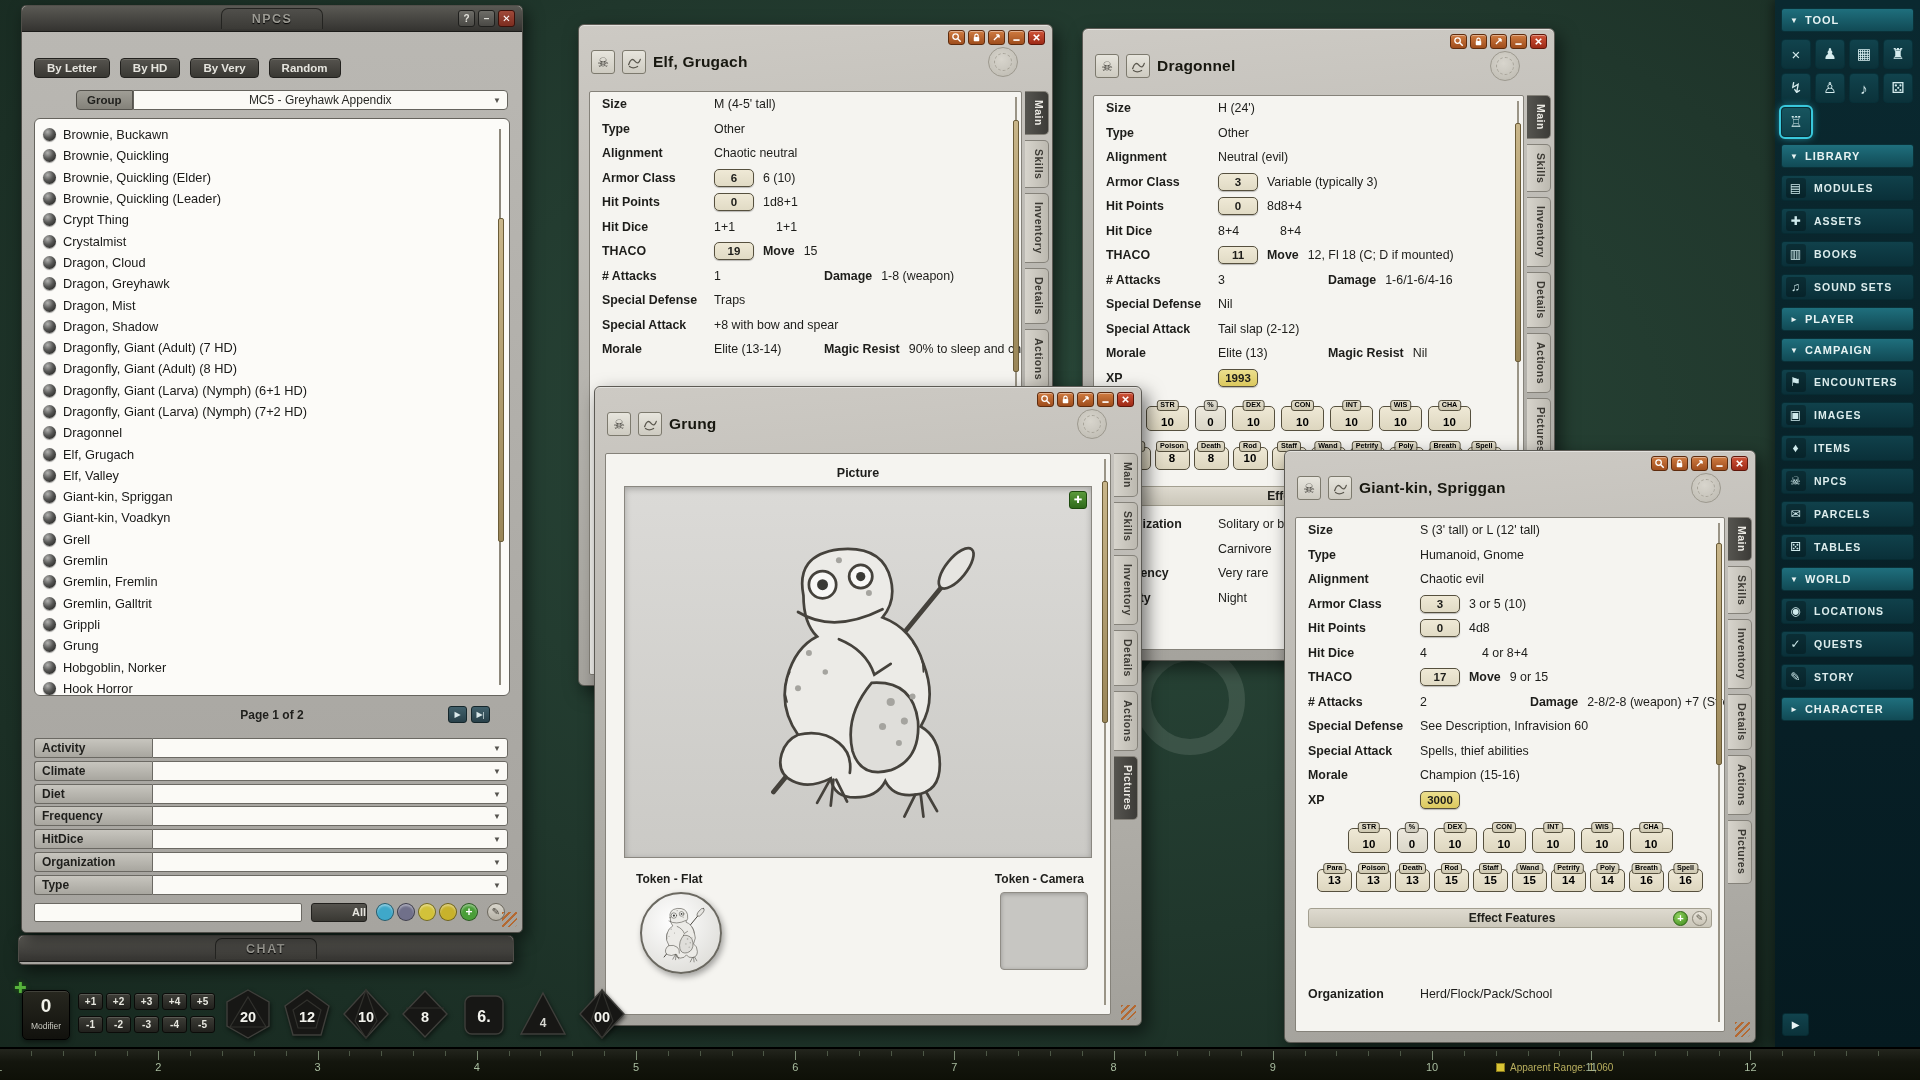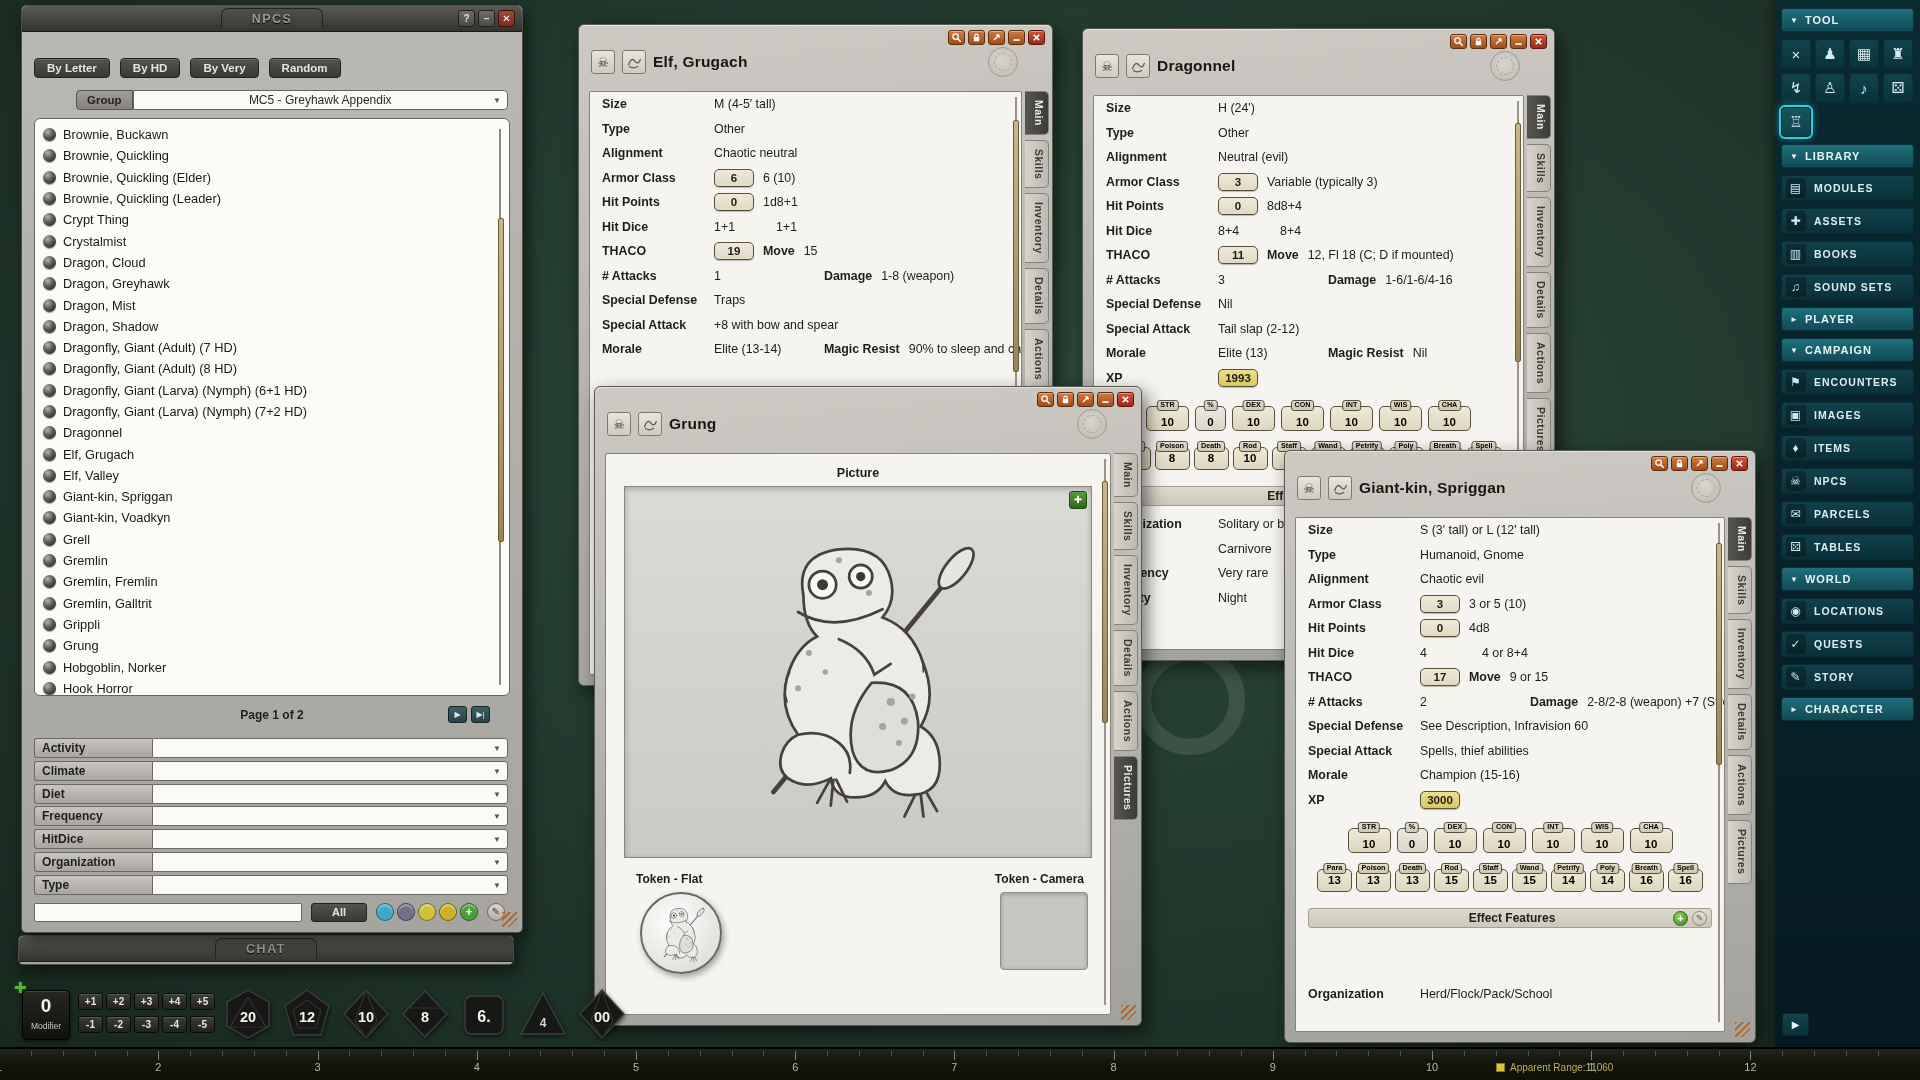--- a/index.html
+++ b/index.html
@@ -50,21 +50,21 @@
   .pager-btns button{width:19px;height:17px;background:linear-gradient(#41606b,#29414a);border:1px solid #15262b;
     color:#dbe9eb;font-size:8px;border-radius:3px;}
   .filters{position:absolute;top:732px;left:12px;right:14px;}
   .f-row{display:flex;height:20px;margin-bottom:2.8px;}
   .f-lbl{width:118px;background:linear-gradient(#c7c5be,#a8a69f);border:1px solid #6b6963;border-right:none;
     font-size:12px;font-weight:bold;color:#1f1f1c;display:flex;align-items:center;padding-left:7px;border-radius:3px 0 0 3px;}
   .f-dd{flex:1;background:#fbfaf6;border:1px solid #6b6963;position:relative;border-radius:0 3px 3px 0;}
   .search-row{position:absolute;top:896px;left:12px;right:14px;height:20px;display:flex;align-items:center;gap:9px;}
   .search-input{width:268px;height:19px;background:#fbfaf6;border:1px solid #6b6963;border-radius:2px;font-size:12px;padding:0 4px;}
   .all-btn{width:56px;height:19px;background:linear-gradient(#55534e,#393833);border:1px solid #22211e;
-    color:#e6e5df;font-size:11px;font-weight:bold;border-radius:3px;}
+    color:#e6e5df;font-size:11px;font-weight:bold;border-radius:3px;text-align:right;}
   .fdots{display:flex;gap:3px;}
   .fdot{width:18px;height:18px;border-radius:50%;border:1px solid rgba(0,0,0,.45);display:inline-flex;
     align-items:center;justify-content:center;color:#fff;font-size:12px;font-weight:bold;
     box-shadow:inset 0 2px 2px rgba(255,255,255,.4);}
   .pencil{width:18px;height:18px;border-radius:50%;background:linear-gradient(#d9d6cd,#b4b0a5);
     border:1px solid #6b675c;color:#46423a;font-size:10px;line-height:16px;text-align:center;}
   .grip{position:absolute;right:5px;bottom:5px;width:15px;height:15px;border-radius:0 0 4px 0;
     background:repeating-linear-gradient(135deg,rgba(181,102,44,.95) 0 1.8px,transparent 1.8px 4.8px);}
 
   

